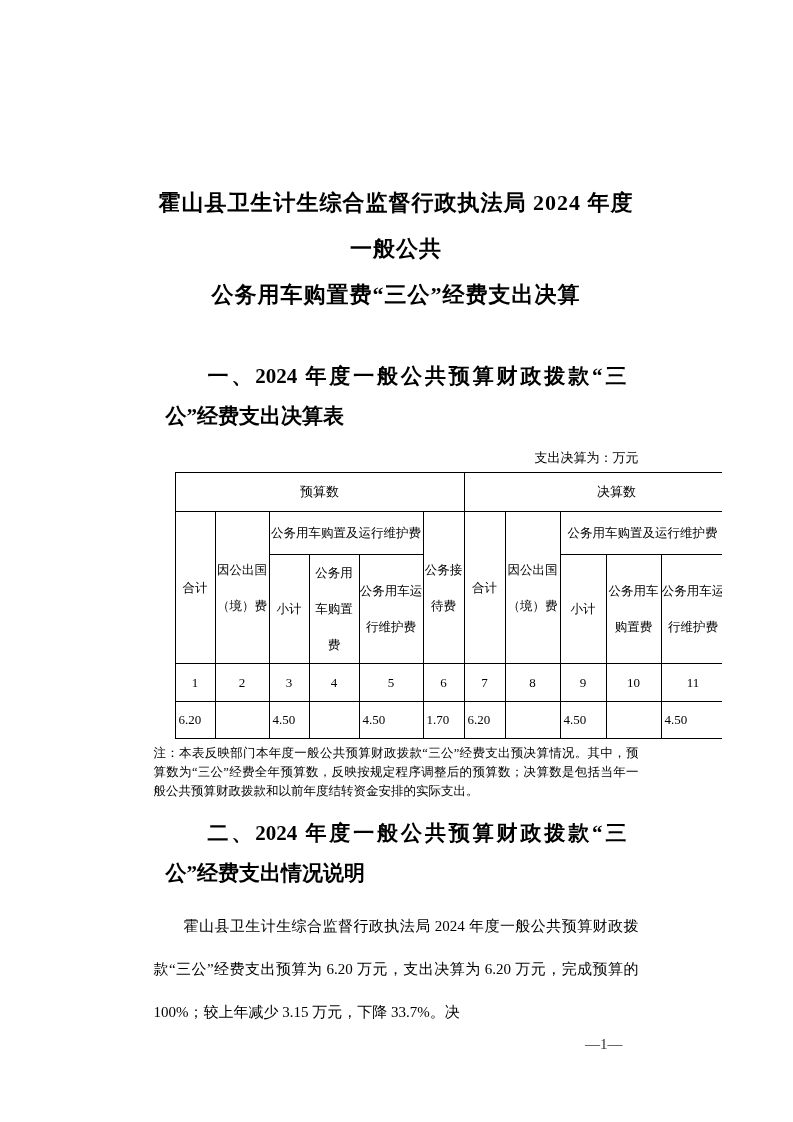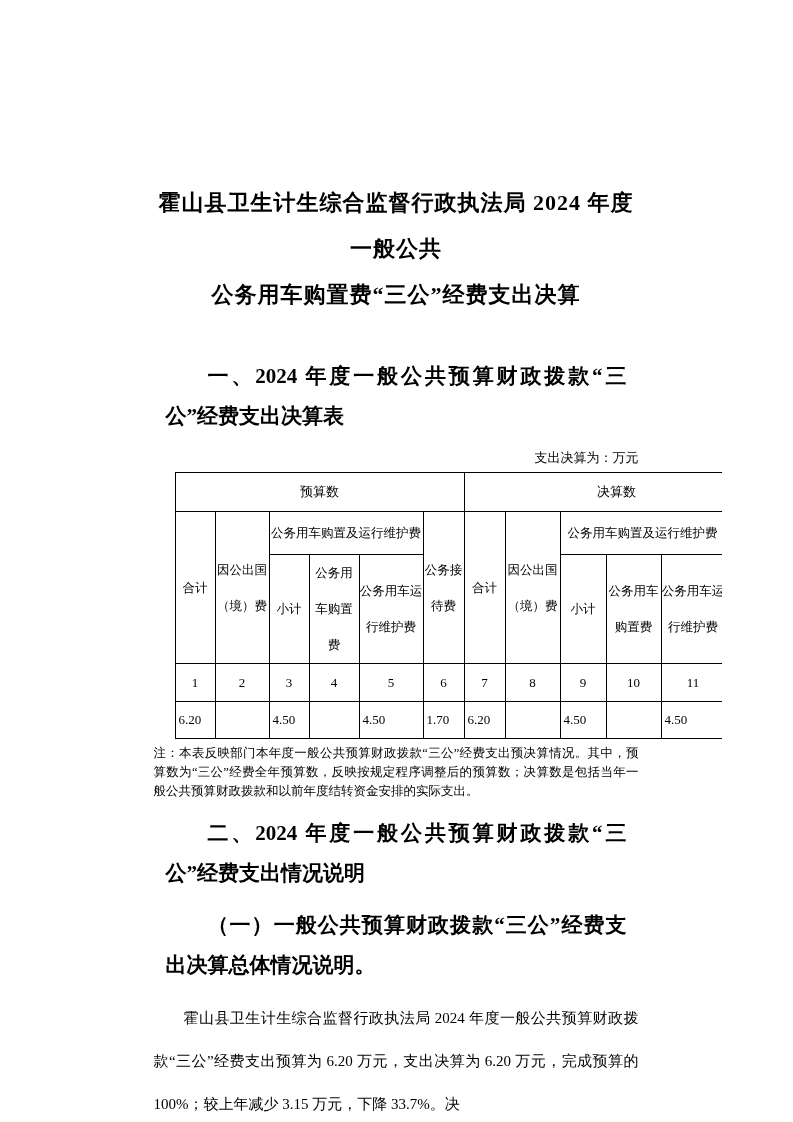--- a/index.html
+++ b/index.html
@@ -178,19 +178,18 @@
         <td>4.50</td>
         <td>1.70</td>
       </tr>
     </tbody>
   </table>
 
   <p class="table-note">注：本表反映部门本年度一般公共预算财政拨款“三公”经费支出预决算情况。其中，预算数为“三公”经费全年预算数，反映按规定程序调整后的预算数；决算数是包括当年一般公共预算财政拨款和以前年度结转资金安排的实际支出。</p>
 
   <h2 class="sec-heading indent">二、2024 年度一般公共预算财政拨款“三公”经费支出情况说明</h2>
 
-  <h3 class="sec-heading indent">（一）一般公共预算财政拨款“三公”经费支出决算总体情况说明。</h3>
 
   <p class="body-para indent">霍山县卫生计生综合监督行政执法局 2024 年度一般公共预算财政拨款“三公”经费支出预算为 6.20 万元，支出决算为 6.20 万元，完成预算的 100%；较上年减少 3.15 万元，下降 33.7%。决</p>
 
   <div class="page-number">—1—</div>
 
 </div>
 
 </body></html>

